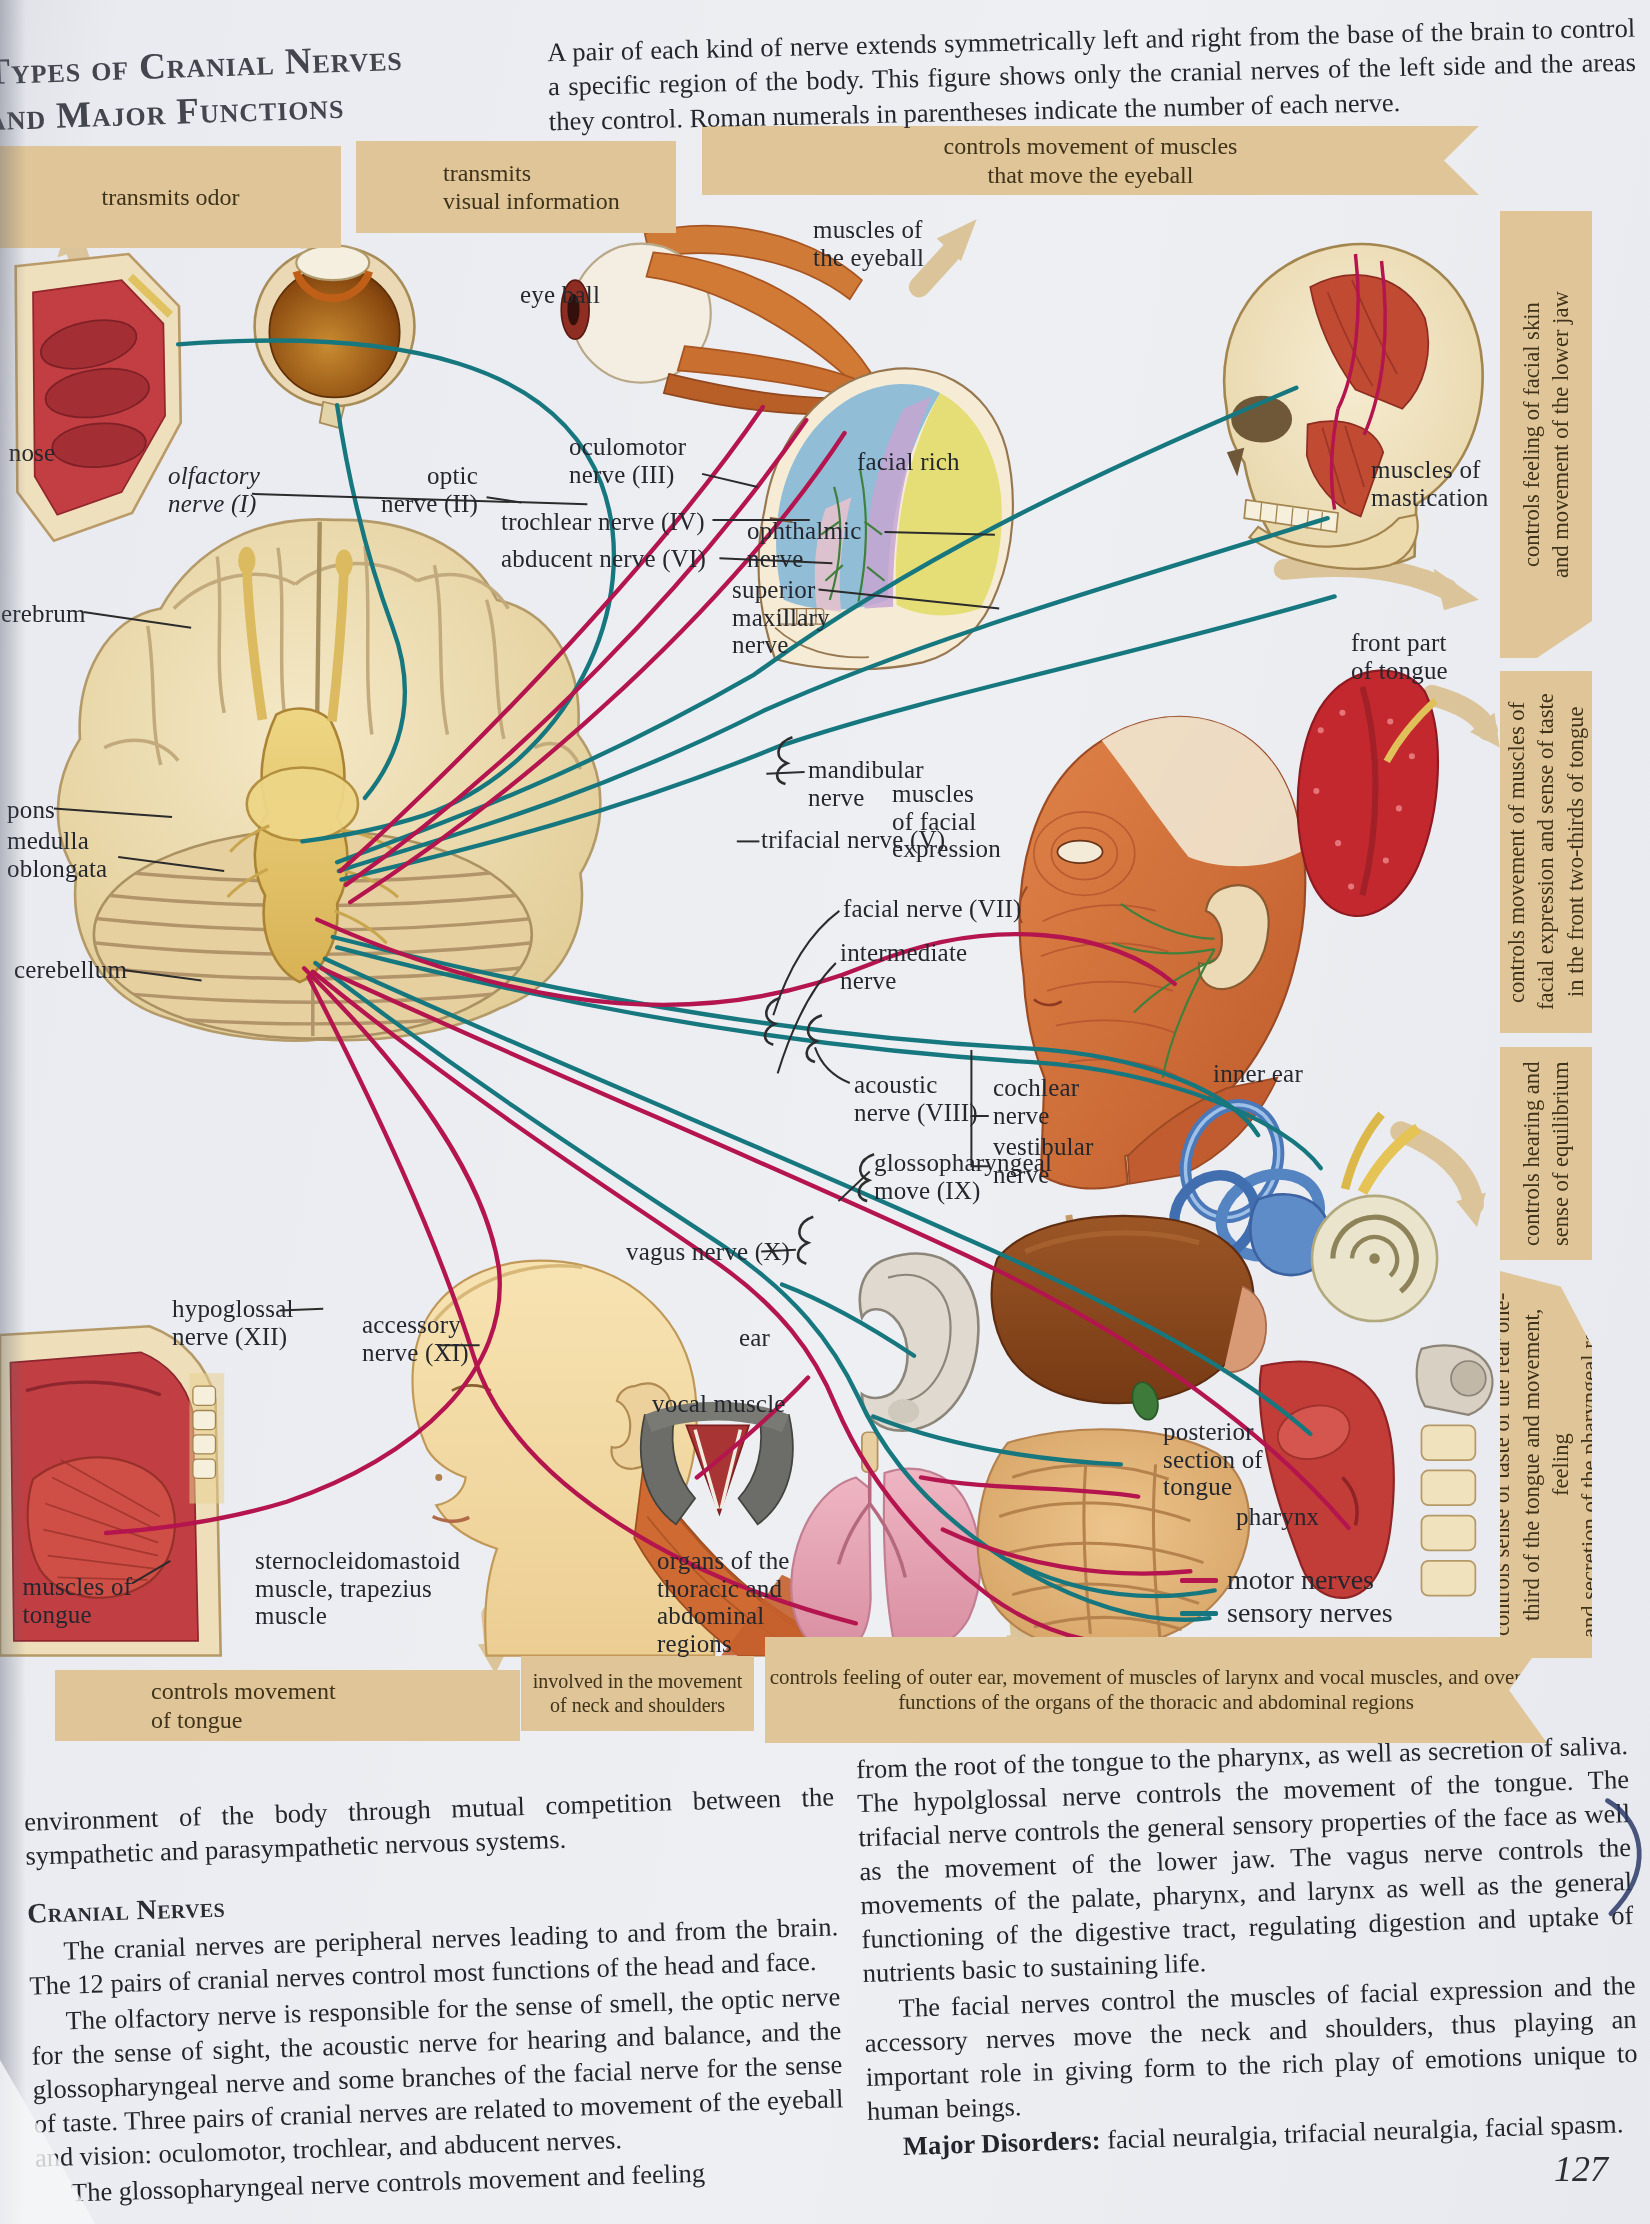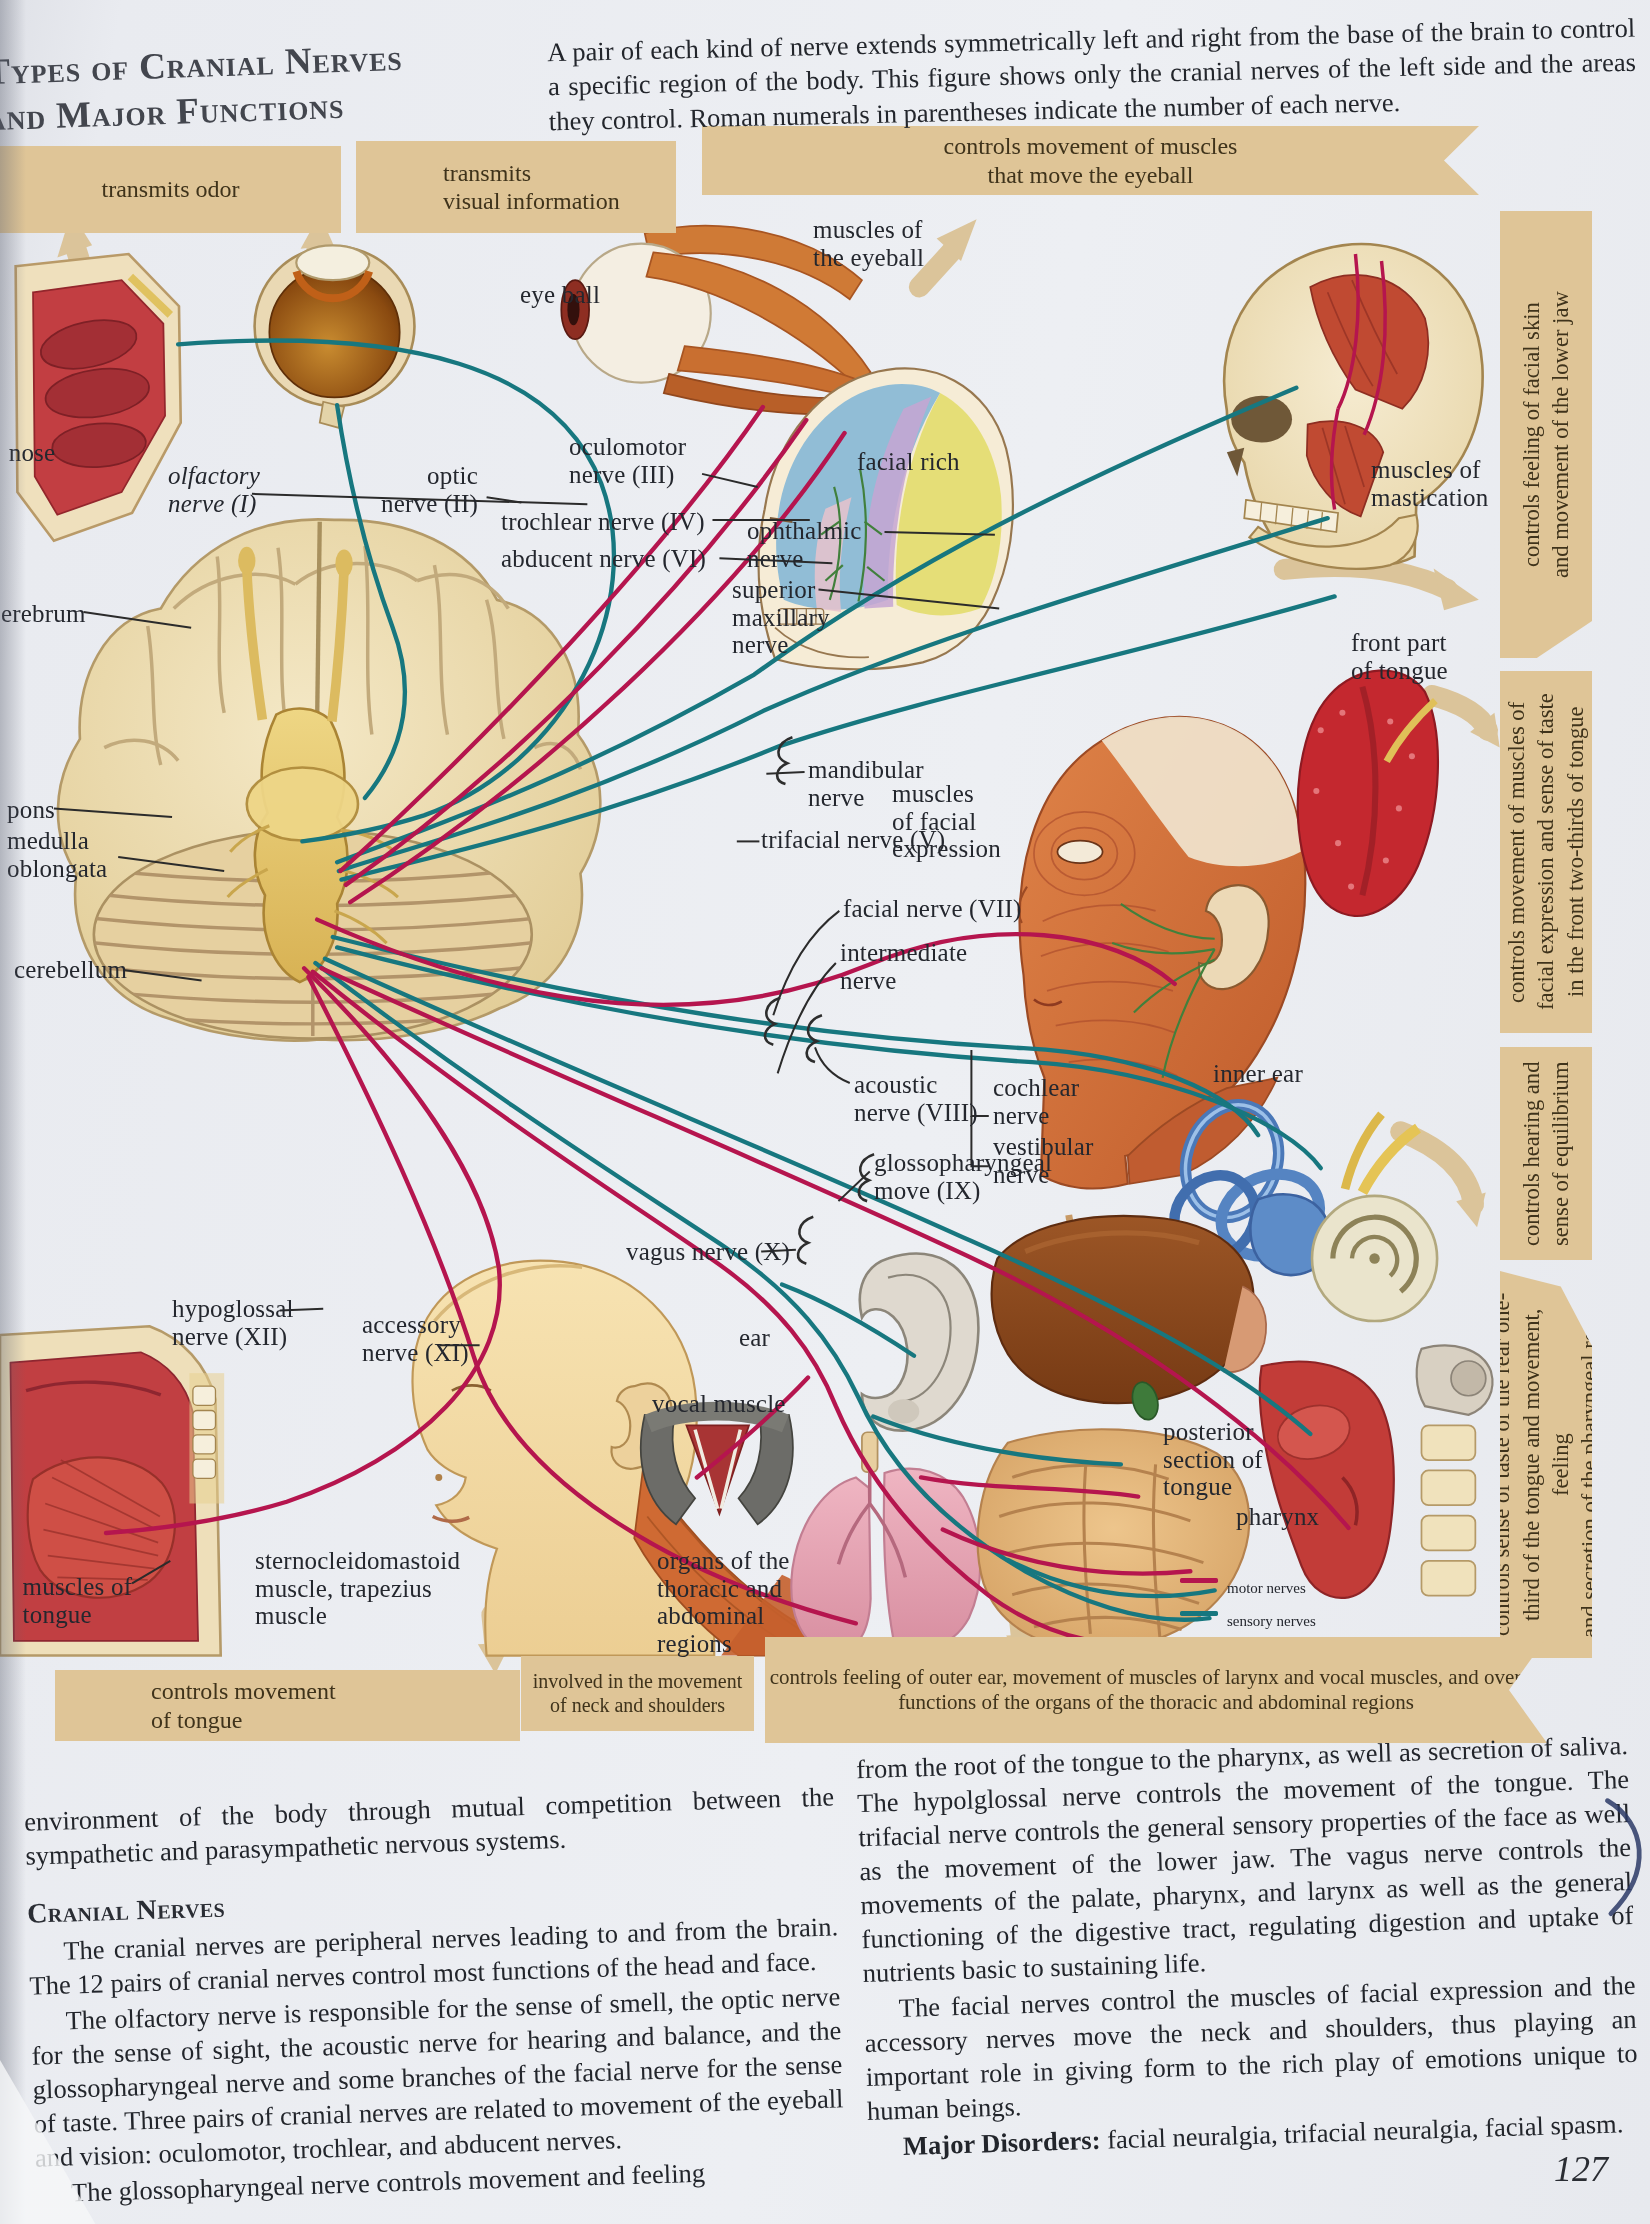--- a/index.html
+++ b/index.html
@@ -23,21 +23,21 @@
   .intro{position:absolute;left:548px;top:22.6px;width:1088px;z-index:3;font-size:26.5px;line-height:1.3;
          transform:rotate(-1.3deg);text-align:justify;color:#23262c;}
   .col{position:absolute;z-index:3;font-size:26.5px;line-height:1.285;text-align:justify;color:#22252b;}
   .col p{margin:0 0 1.7px 0;}
   .col p.ind{text-indent:35px;}
   .col h4{margin:22.6px 0 3.5px 0;font-size:28px;font-variant:small-caps;letter-spacing:0.4px;color:#2a2d34;}
   #col-left{left:30px;top:1792px;width:810px;transform:rotate(-1.8deg);}
   #col-right{left:862px;top:1740px;width:772px;transform:rotate(-1.8deg);}
   .pageno{position:absolute;left:1554px;top:2148px;z-index:3;font-size:36px;font-style:italic;color:#2a2d33;}
   .legend-swatch{position:absolute;z-index:3;height:5.2px;width:38px;border-radius:1.7px;}
-  .legend-label{position:absolute;z-index:3;font-size:15px;color:#24272e;margin-top:16px;}
+  .legend-label{position:absolute;z-index:3;font-size:28px;color:#24272e;}
 </style>
 </head>
 <body>
 
 <div class="page">
 
   <svg id="art" width="1650" height="2225" viewBox="0 0 1899 2560">
     <defs>
       <radialGradient id="gBrain" cx="45%" cy="40%" r="75%">
           <stop offset="0%" stop-color="#f4e8c6"></stop>
@@ -408,21 +408,21 @@
       <use href="#curl" transform="translate(996,1328)"></use>
       <use href="#curl" transform="translate(926,1400)"></use>
     </g>
   </svg>
 
   <div class="title">Types of Cranial Nerves
 and Major Functions</div>
   <div class="intro">A pair of each kind of nerve extends symmetrically left and right from the base of the brain to control a specific region of the body. This figure shows only the cranial nerves of the left side and the areas they control. Roman numerals in parentheses indicate the number of each nerve.</div>
 
   <div id="banners">
-      <div class="banner center" style="left: 0px; top: 146px; width: 341px; height: 87px; background: rgb(223, 197, 151);">transmits odor</div>
+      <div class="banner center" style="left: 0px; top: 146px; width: 341px; height: 102px; background: rgb(223, 197, 151);">transmits odor</div>
       <div class="banner" style="left: 356px; top: 141px; width: 320px; height: 92px; padding-left: 87px; background: rgb(223, 197, 151);">transmits
 visual information</div>
       <div class="banner center" style="left: 702px; top: 126px; width: 777px; height: 69px; clip-path: polygon(0px 0px, 100% 0px, calc(100% - 35px) 50%, 100% 100%, 0px 100%); background: rgb(223, 197, 151);">controls movement of muscles
 that move the eyeball</div>
       <div class="banner vbanner" style="left: 1500px; top: 211px; width: 92px; height: 447px; clip-path: polygon(0px 37px, 60% 0px, 100% 0px, 100% 100%, 0px 100%); background: rgb(223, 197, 151);">controls feeling of facial skin
 and movement of the lower jaw</div>
       <div class="banner vbanner" style="left: 1500px; top: 671px; width: 92px; height: 362px; background: rgb(223, 197, 151);">controls movement of muscles of
 facial expression and sense of taste
 in the front two-thirds of tongue</div>
       <div class="banner vbanner" style="left: 1500px; top: 1047px; width: 92px; height: 213px; background: rgb(223, 197, 151);">controls hearing and

